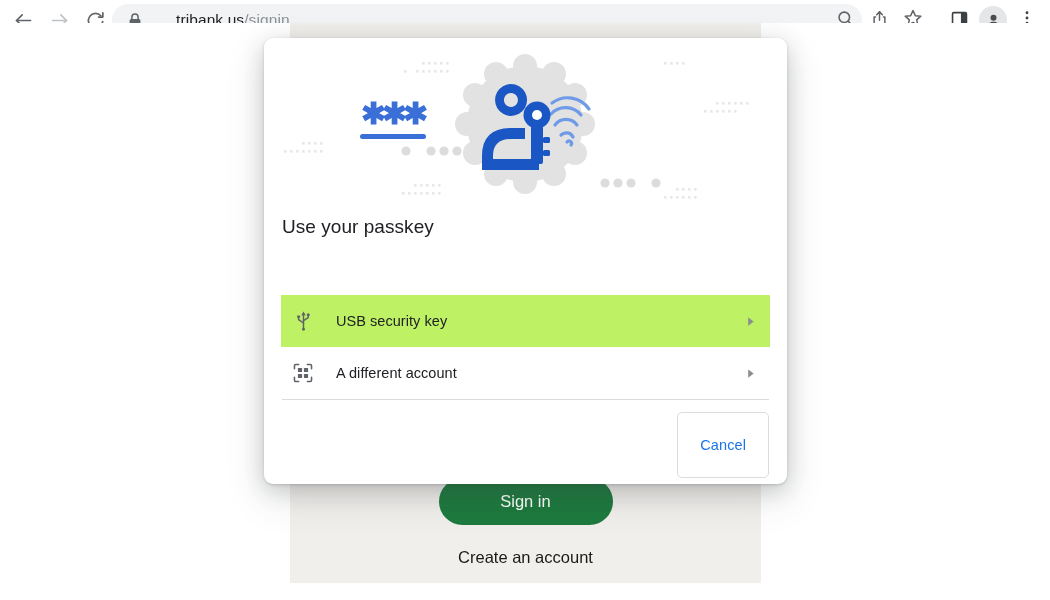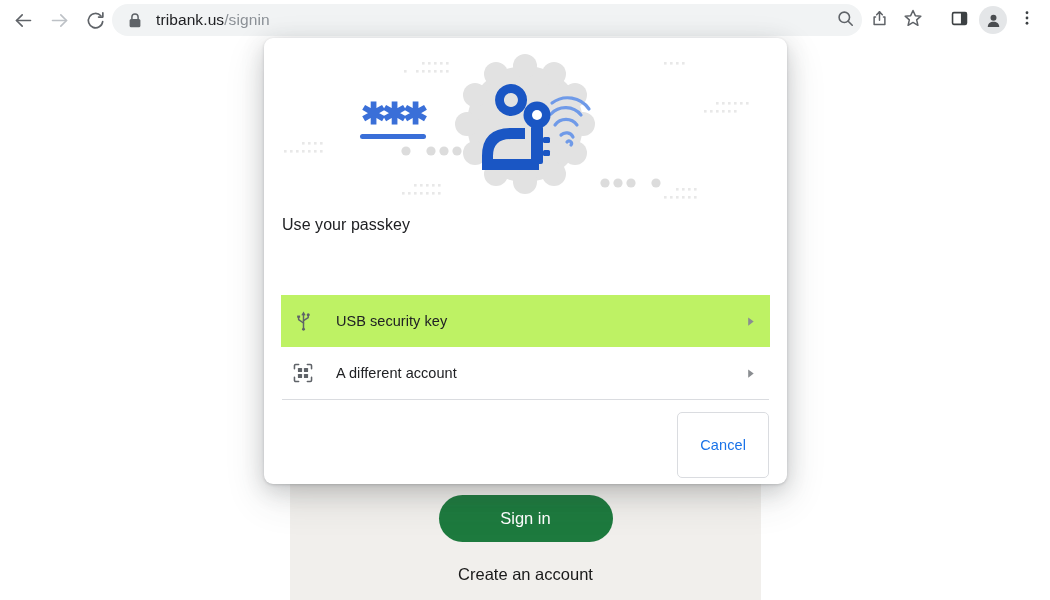--- a/index.html
+++ b/index.html
@@ -46,20 +46,21 @@
     position: absolute;
     left: 112px;
     top: 4px;
     width: 750px;
     height: 32px;
     background: #f1f3f4;
     border-radius: 16px;
     display: flex;
     align-items: center;
     padding-left: 16px;
+    gap: 20px;
   }
 
   .lock-icon {
     width: 14px; height: 16px;
     flex: 0 0 auto;
     display: flex;
     align-items: center;
     justify-content: center;
     margin-right: 14px;
   }
@@ -91,21 +92,21 @@
     border-radius: 50%;
     background: #e4e6e8;
     display: flex;
     align-items: center;
     justify-content: center;
   }
 
   
   .page-area {
     position: absolute;
-    left: 0; top: 40px;
+    left: 0; top: 23px;
     width: 1050px;
     height: 560px;
     background: #ffffff;
   }
 
   .signin-card {
     position: absolute;
     left: 290px;
     top: 0px;
     width: 471px;
@@ -171,21 +172,21 @@
     width: 523px;
     height: 172px;
   }
   .illustration svg { display: block; }
 
   
   .dlg-title {
     position: absolute;
     left: 18px;
     top: 178px;
-    font-size: 16px;
+    font-size: 19px;
     color: #202124;
     letter-spacing: 0.05px;
     text-align: right;
   }
   .dlg-subtitle {
     position: absolute;
     left: 18px;
     top: 214px;
     font-size: 14.5px;
     color: #3c4043;

